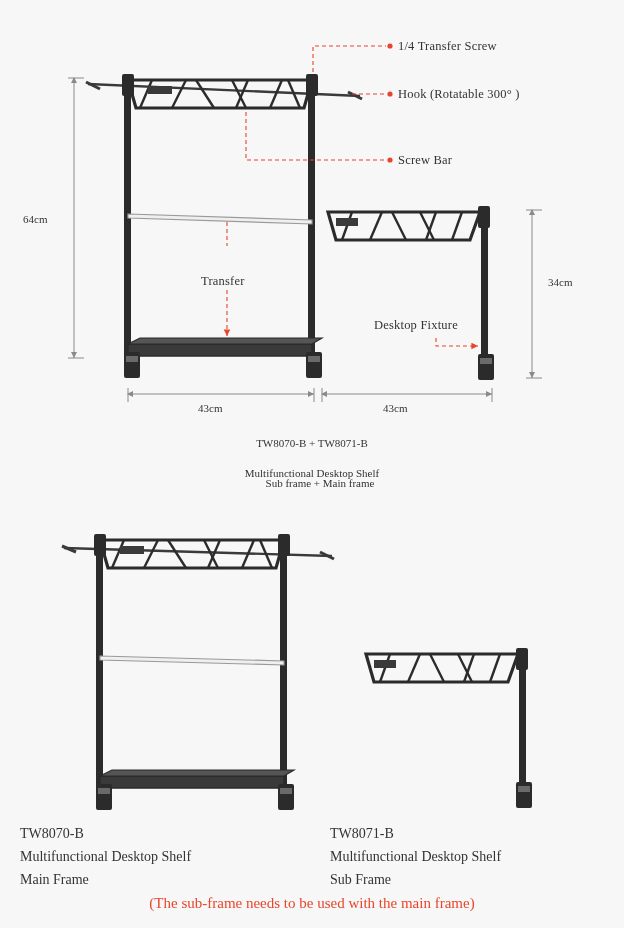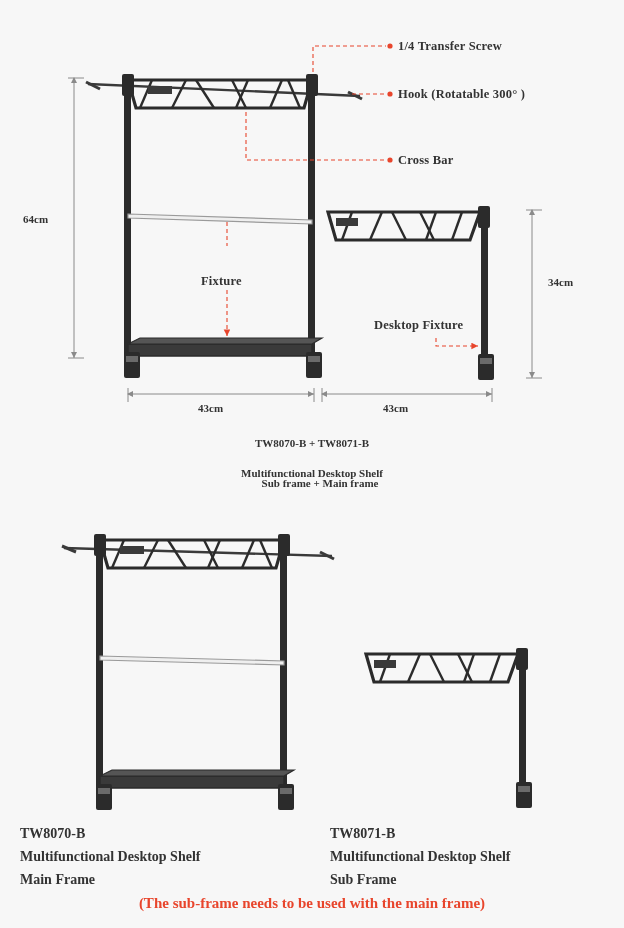--- a/index.html
+++ b/index.html
@@ -13,21 +13,20 @@
     position: relative;
     font-family: "Liberation Serif", serif;
     color: #333;
     overflow: hidden;
   }
   .stage {
     position: absolute;
     left: 0; top: 0;
     width: 624px;
     height: 928px;
-    font-weight: bold;
   }
   svg.diagram {
     position: absolute;
     left: 0; top: 0;
     width: 624px;
     height: 928px;
   }
   .lbl {
     position: absolute;
     font-family: "Liberation Serif", serif;
@@ -207,22 +206,22 @@
       <rect x="374" y="660" width="22" height="8" fill="#3a3a3a"></rect>
       <rect x="516" y="648" width="12" height="22" rx="2" fill="#2b2b2b"></rect>
       <rect x="519" y="664" width="7" height="124" fill="#2b2b2b"></rect>
       <rect x="516" y="782" width="16" height="26" rx="2" fill="#2b2b2b"></rect>
       <rect x="518" y="786" width="12" height="6" fill="#6a6a6a"></rect>
     </g>
   </svg>
 
   <div class="lbl" style="left:398px; top:39px;">1/4 Transfer Screw</div>
   <div class="lbl" style="left:398px; top:87px;">Hook (Rotatable 300° )</div>
-  <div class="lbl" style="left:398px; top:153px;">Cross Bar</div>
-  <div class="lbl" style="left:201px; top:274px;">Fixture</div>
+  <div class="lbl" style="left:398px; top:153px;">Screw Bar</div>
+  <div class="lbl" style="left:201px; top:274px;">Transfer</div>
   <div class="lbl" style="left:374px; top:318px;">Desktop Fixture</div>
 
   <div class="dim" style="left:23px; top:213px;">64cm</div>
   <div class="dim" style="left:548px; top:276px;">34cm</div>
   <div class="dim" style="left:198px; top:402px;">43cm</div>
   <div class="dim" style="left:383px; top:402px;">43cm</div>
 
   <div class="caption" style="top:432px;">TW8070-B + TW8071-B</div>
   <div class="caption" style="top:462px;">Multifunctional Desktop Shelf</div>
   <div class="caption" style="top:472px;padding-left:8px;">Sub frame + Main frame</div>

